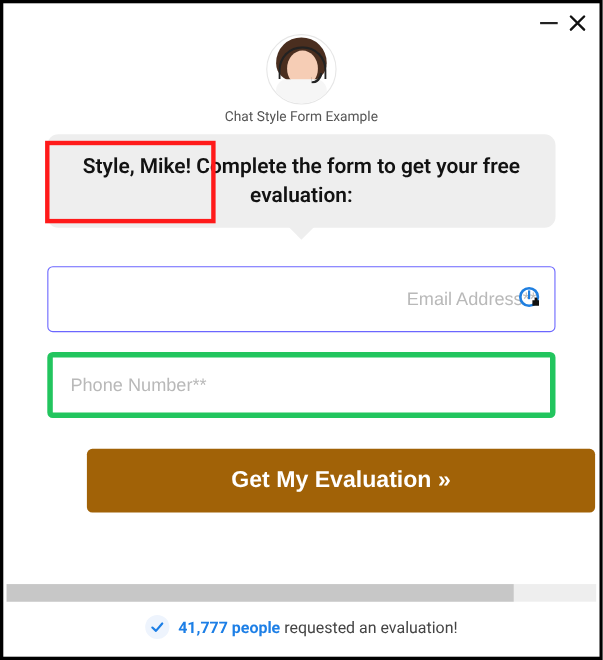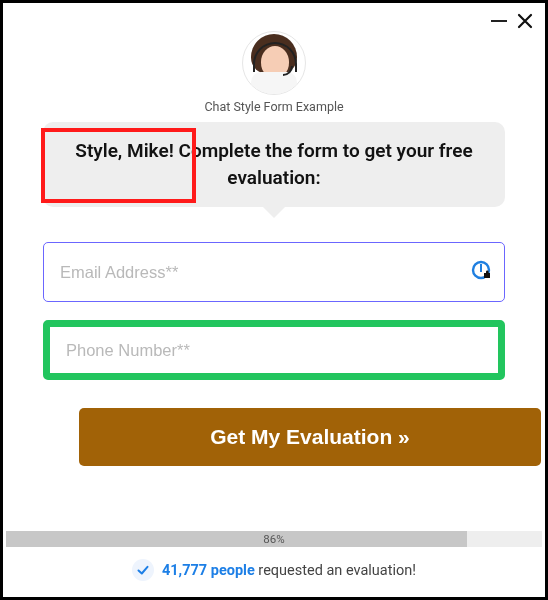--- a/index.html
+++ b/index.html
@@ -107,31 +107,32 @@
     position: absolute;
     border: 4px solid #ff1a1a;
     pointer-events: none;
   }
   .form-area {
     margin: 24px 40px 0;
   }
   .field {
     width: 100%;
     height: 60px;
-    border: 7px solid #22c55e;
+    border: 5px solid #22c55e;
     border-radius: 5px;
     padding: 0 16px;
     font-size: 16.5px;
     color: #333;
     outline: none;
     background: #fff;
   }
   .field::placeholder { color: #b9b9b9; }
   .field.focused {
     border: 1.5px solid #6b66ff;
+    text-align: right;
   }
   .field-wrap { position: relative; margin-bottom: 18px; }
   .pw-icon {
     position: absolute;
     right: 12px; top: 50%; transform: translateY(-50%);
   }
   .submit-btn {
     width: 100%;
     height: 58px;
     background: #a16207;
@@ -228,21 +229,20 @@
     </div>
     <div class="field-wrap">
       <input class="field" type="text" placeholder="Phone Number**" style="">
     </div>
     <button class="submit-btn">Get My Evaluation »</button>
   </div>
 
   <div class="bottom-area">
     <div class="progress-track">
       <div class="progress-fill" id="pfill" style="width: 86%;"></div>
-      <div class="progress-label">86%</div>
     </div>
     <div class="social-row">
       <span class="check-badge">
         <svg width="14" height="14" viewBox="0 0 14 14">
             <path d="M2.5 7.5 L5.8 10.5 L11.5 3.8" fill="none" stroke="#1d7fe6" stroke-width="2" stroke-linecap="round" stroke-linejoin="round"></path>
           </svg>
       </span>
       <span>
         <span class="count-strong">41,777 people</span><span> requested an evaluation!</span>
       </span>

